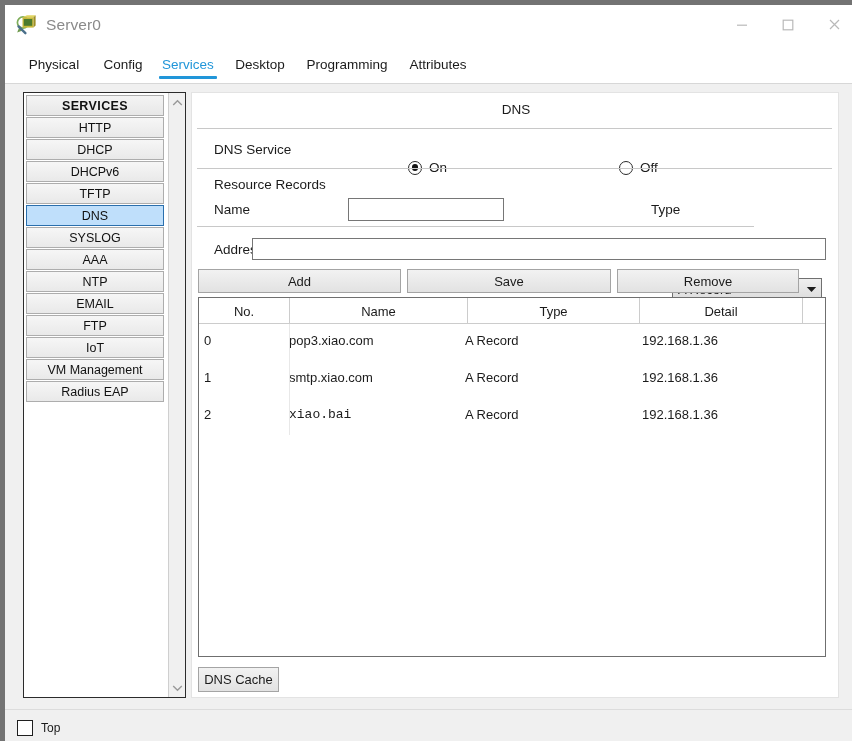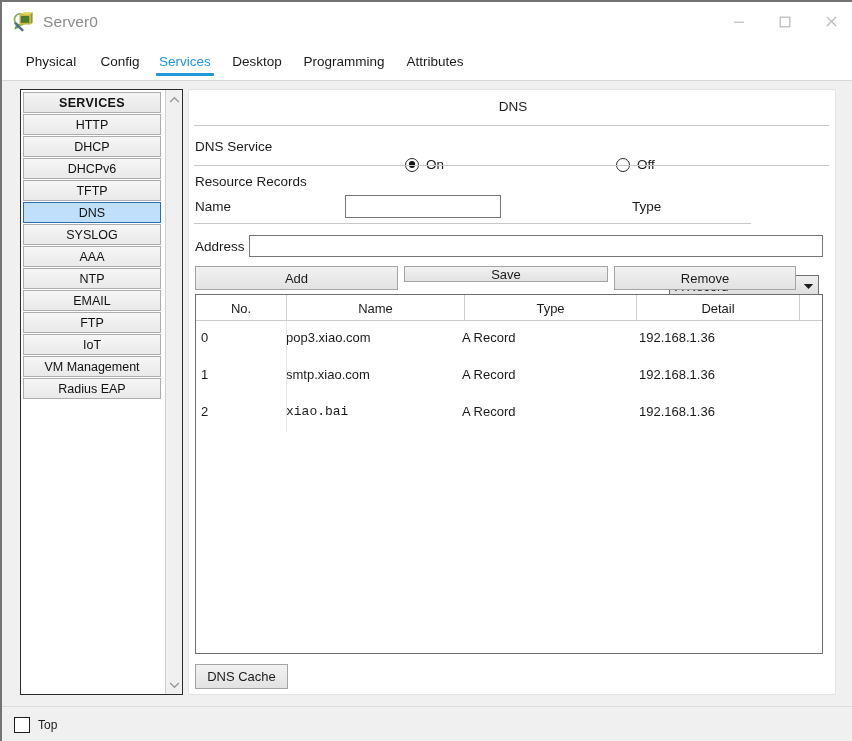--- a/index.html
+++ b/index.html
@@ -9,21 +9,21 @@
     overflow: hidden;
     background: #ffffff;
     font-family: "Liberation Sans", sans-serif;
   }
 
   
   #window {
     position: relative;
     width: 852px; height: 741px;
     background: #84cc16;
-    border: 2px solid #737373;
+    border: 5px solid #737373;
   }
 
   
   #titlebar {
     position: absolute; left: 0; top: 0;
     width: 852px; height: 39px;
     background: #ffffff;
     display: flex; align-items: center;
   }
   #title-icon {
@@ -126,20 +126,21 @@
   #dns-title {
     position: absolute; left: 0; top: 9px; width: 648px;
     text-align: center; font-size: 13.5px; color: #1b1b1b;
   }
   .hrule {
     position: absolute; height: 1px; background: #c8c8c8;
   }
   .lbl {
     position: absolute; font-size: 13.5px; color: #1b1b1b;
     white-space: nowrap;
+    margin-left: 16px;
   }
 
   
   .radio-grp {
     position: absolute; display: flex; align-items: center; margin-top: 19px;
   }
   .radio {
     width: 14px; height: 14px; border-radius: 50%;
     border: 1.6px solid #2a2a2a; background: #fff;
     position: relative; flex: none;
@@ -386,21 +387,21 @@
         </span>
       </div>
       <div class="hrule" style="left:5px; top:133px; width:557px;"></div>
 
       <div class="lbl" style="left:6px; top:149px;">Address</div>
       <input class="tinput" style="left: 60px; top: 145px; width: 574px; height: 22px;" value="">
 
       <div class="btn" style="left:6px; top:176px; width:203px; height:24px;">
         <span>Add</span>
       </div>
-      <div class="btn" style="left:215px; top:176px; width:204px; height:16px;">
+      <div class="btn" style="left:215px; top:176px; width:204px; height:24px;">
         <span>Save</span>
       </div>
       <div class="btn" style="left:425px; top:176px; width:182px; height:24px;">
         <span>Remove</span>
       </div>
 
       <div id="table">
         <div id="thead">
           <div class="th" style="left:0px; width:90px;">
             <span>No.</span>
@@ -436,21 +437,21 @@
         </div>
         <div class="trow">
           <span class="td" style="left:5px;">2</span>
           <span class="td" style="left:90px;font-family:Liberation Mono, monospace;">xiao.bai</span>
           <span class="td" style="left:266px;">A Record</span>
           <span class="td" style="left:443px;">192.168.1.36</span>
           <span class="rowdiv" style="left:90px;"></span>
         </div>
       </div>
 
-      <div class="btn" style="left:6px; top:574px; width:93px; height:25px;">
+      <div class="btn" style="left:6px; top:574px; width:81px; height:25px;">
         <span>DNS Cache</span>
       </div>
 
     </div>
   </div>
 
   <div id="statusbar">
     <span id="top-check"></span>
     <span id="top-label">Top</span>
   </div>

